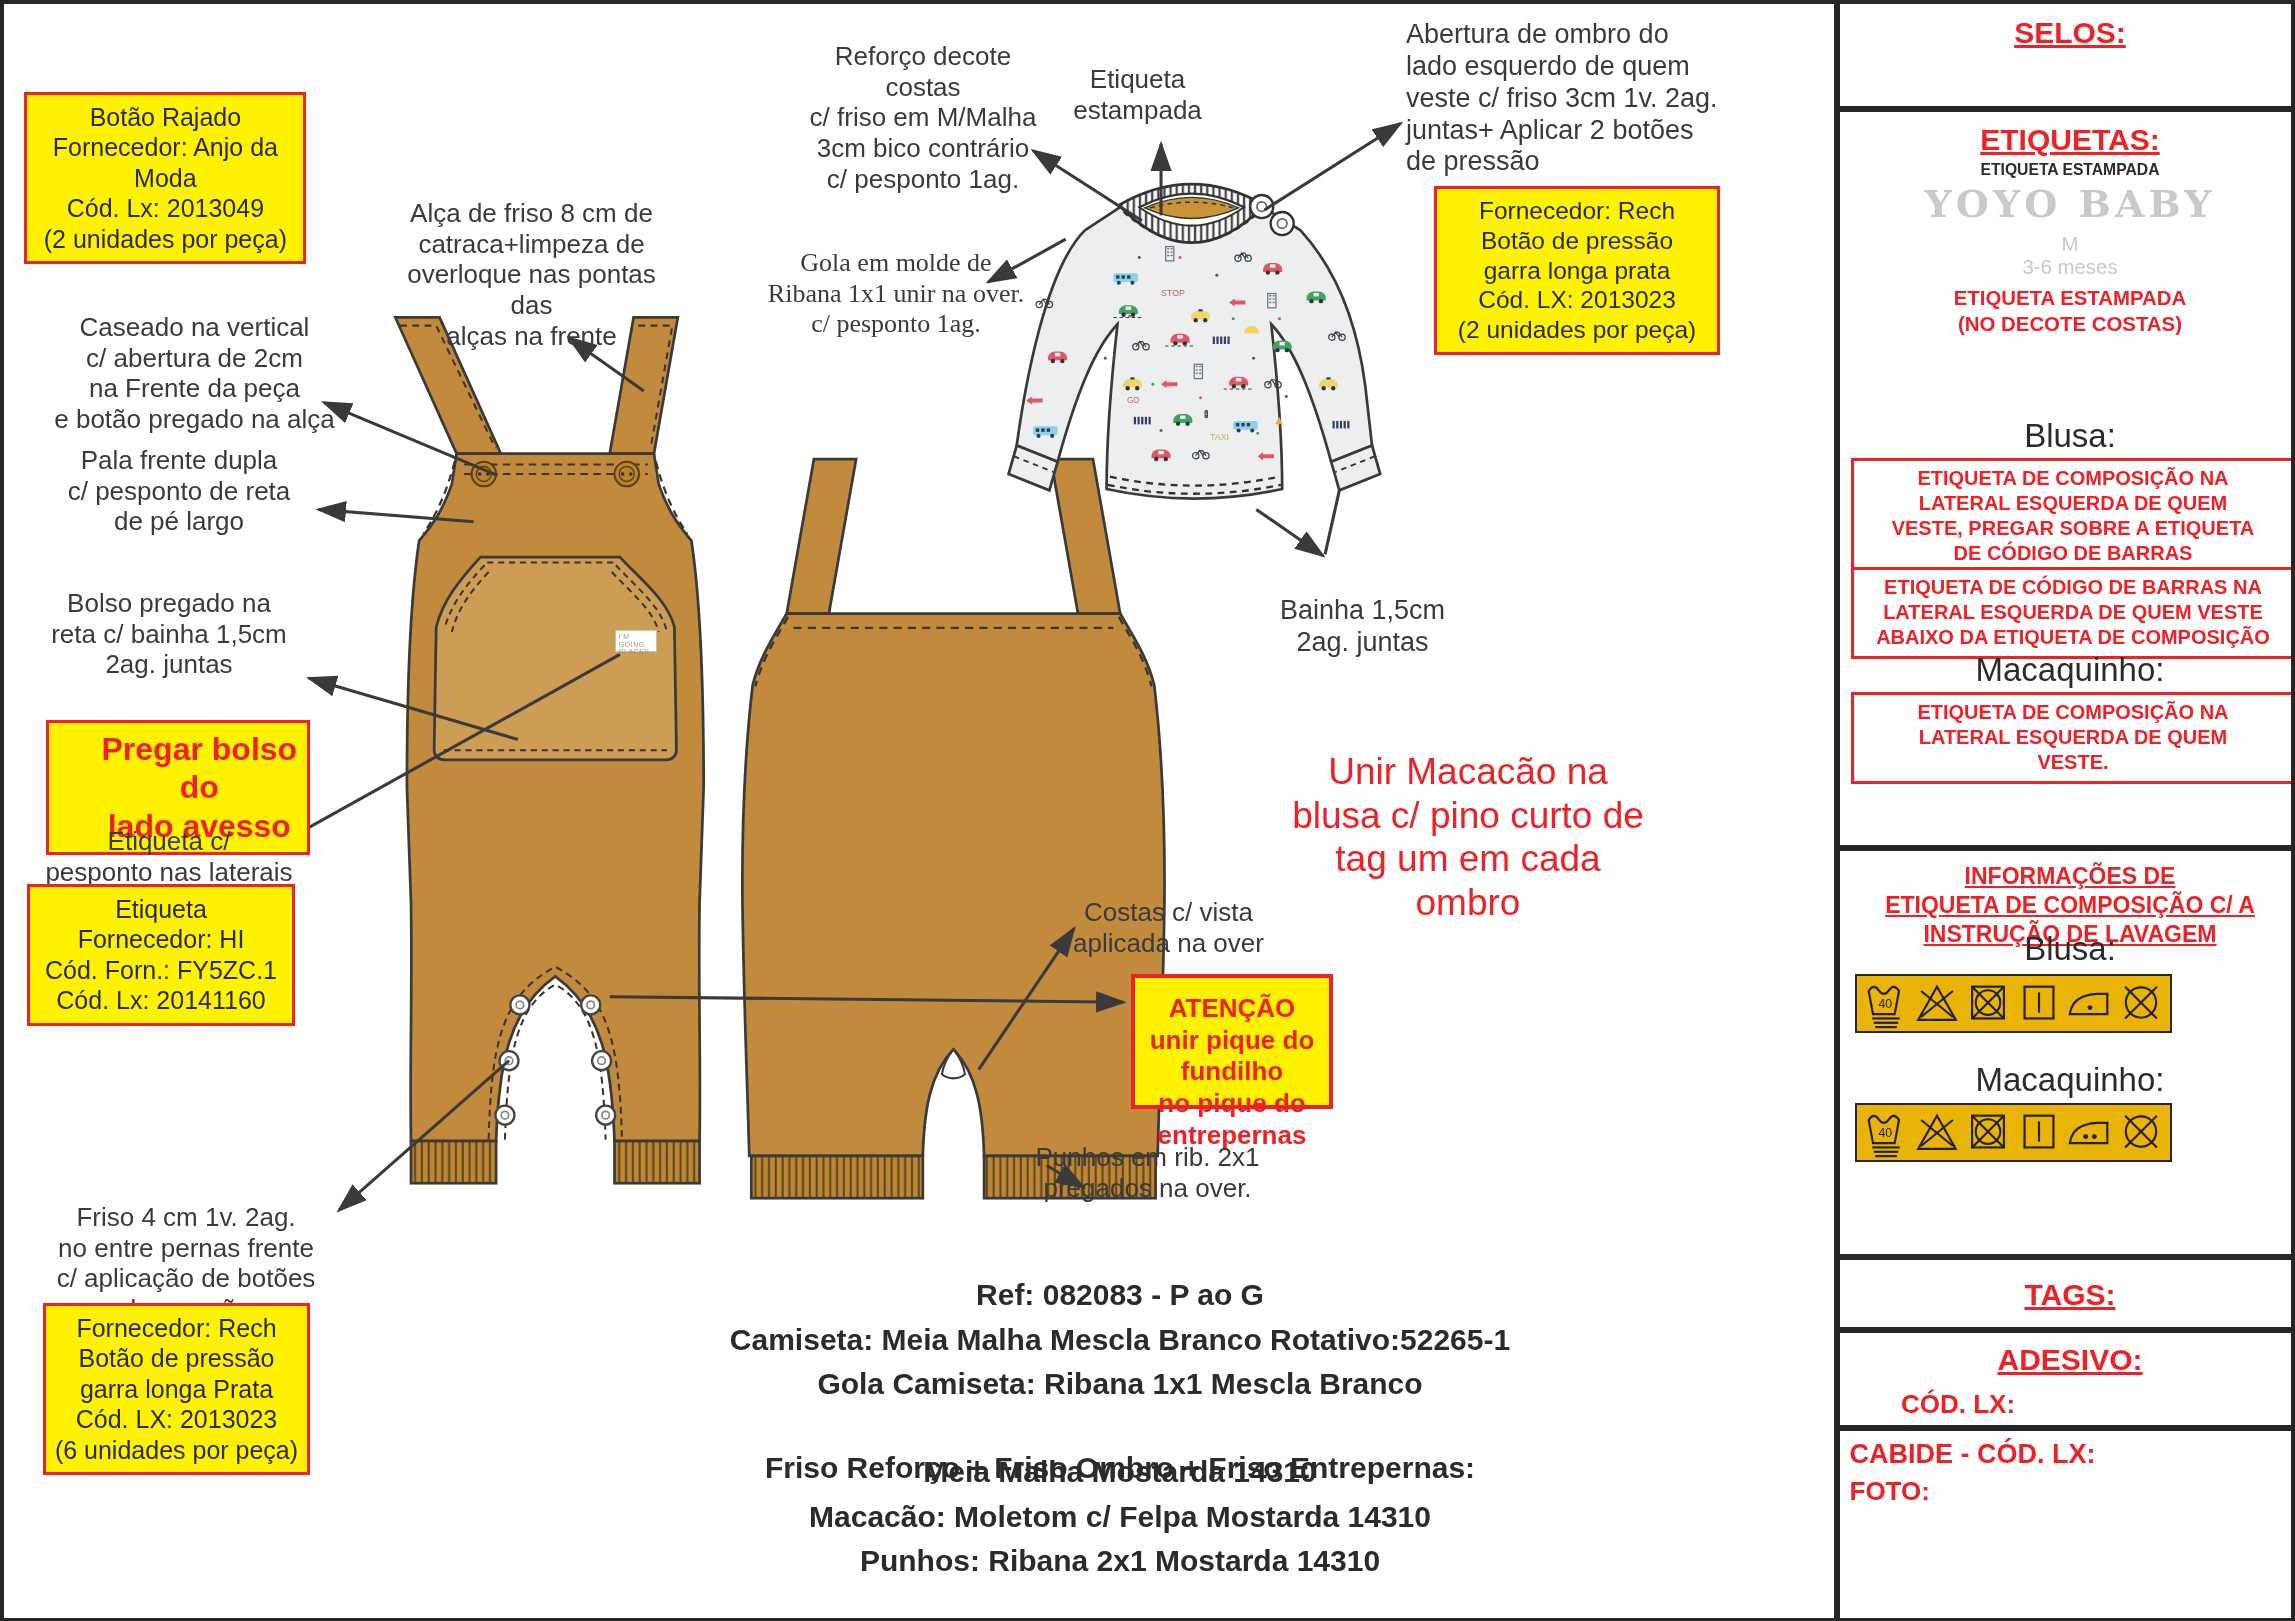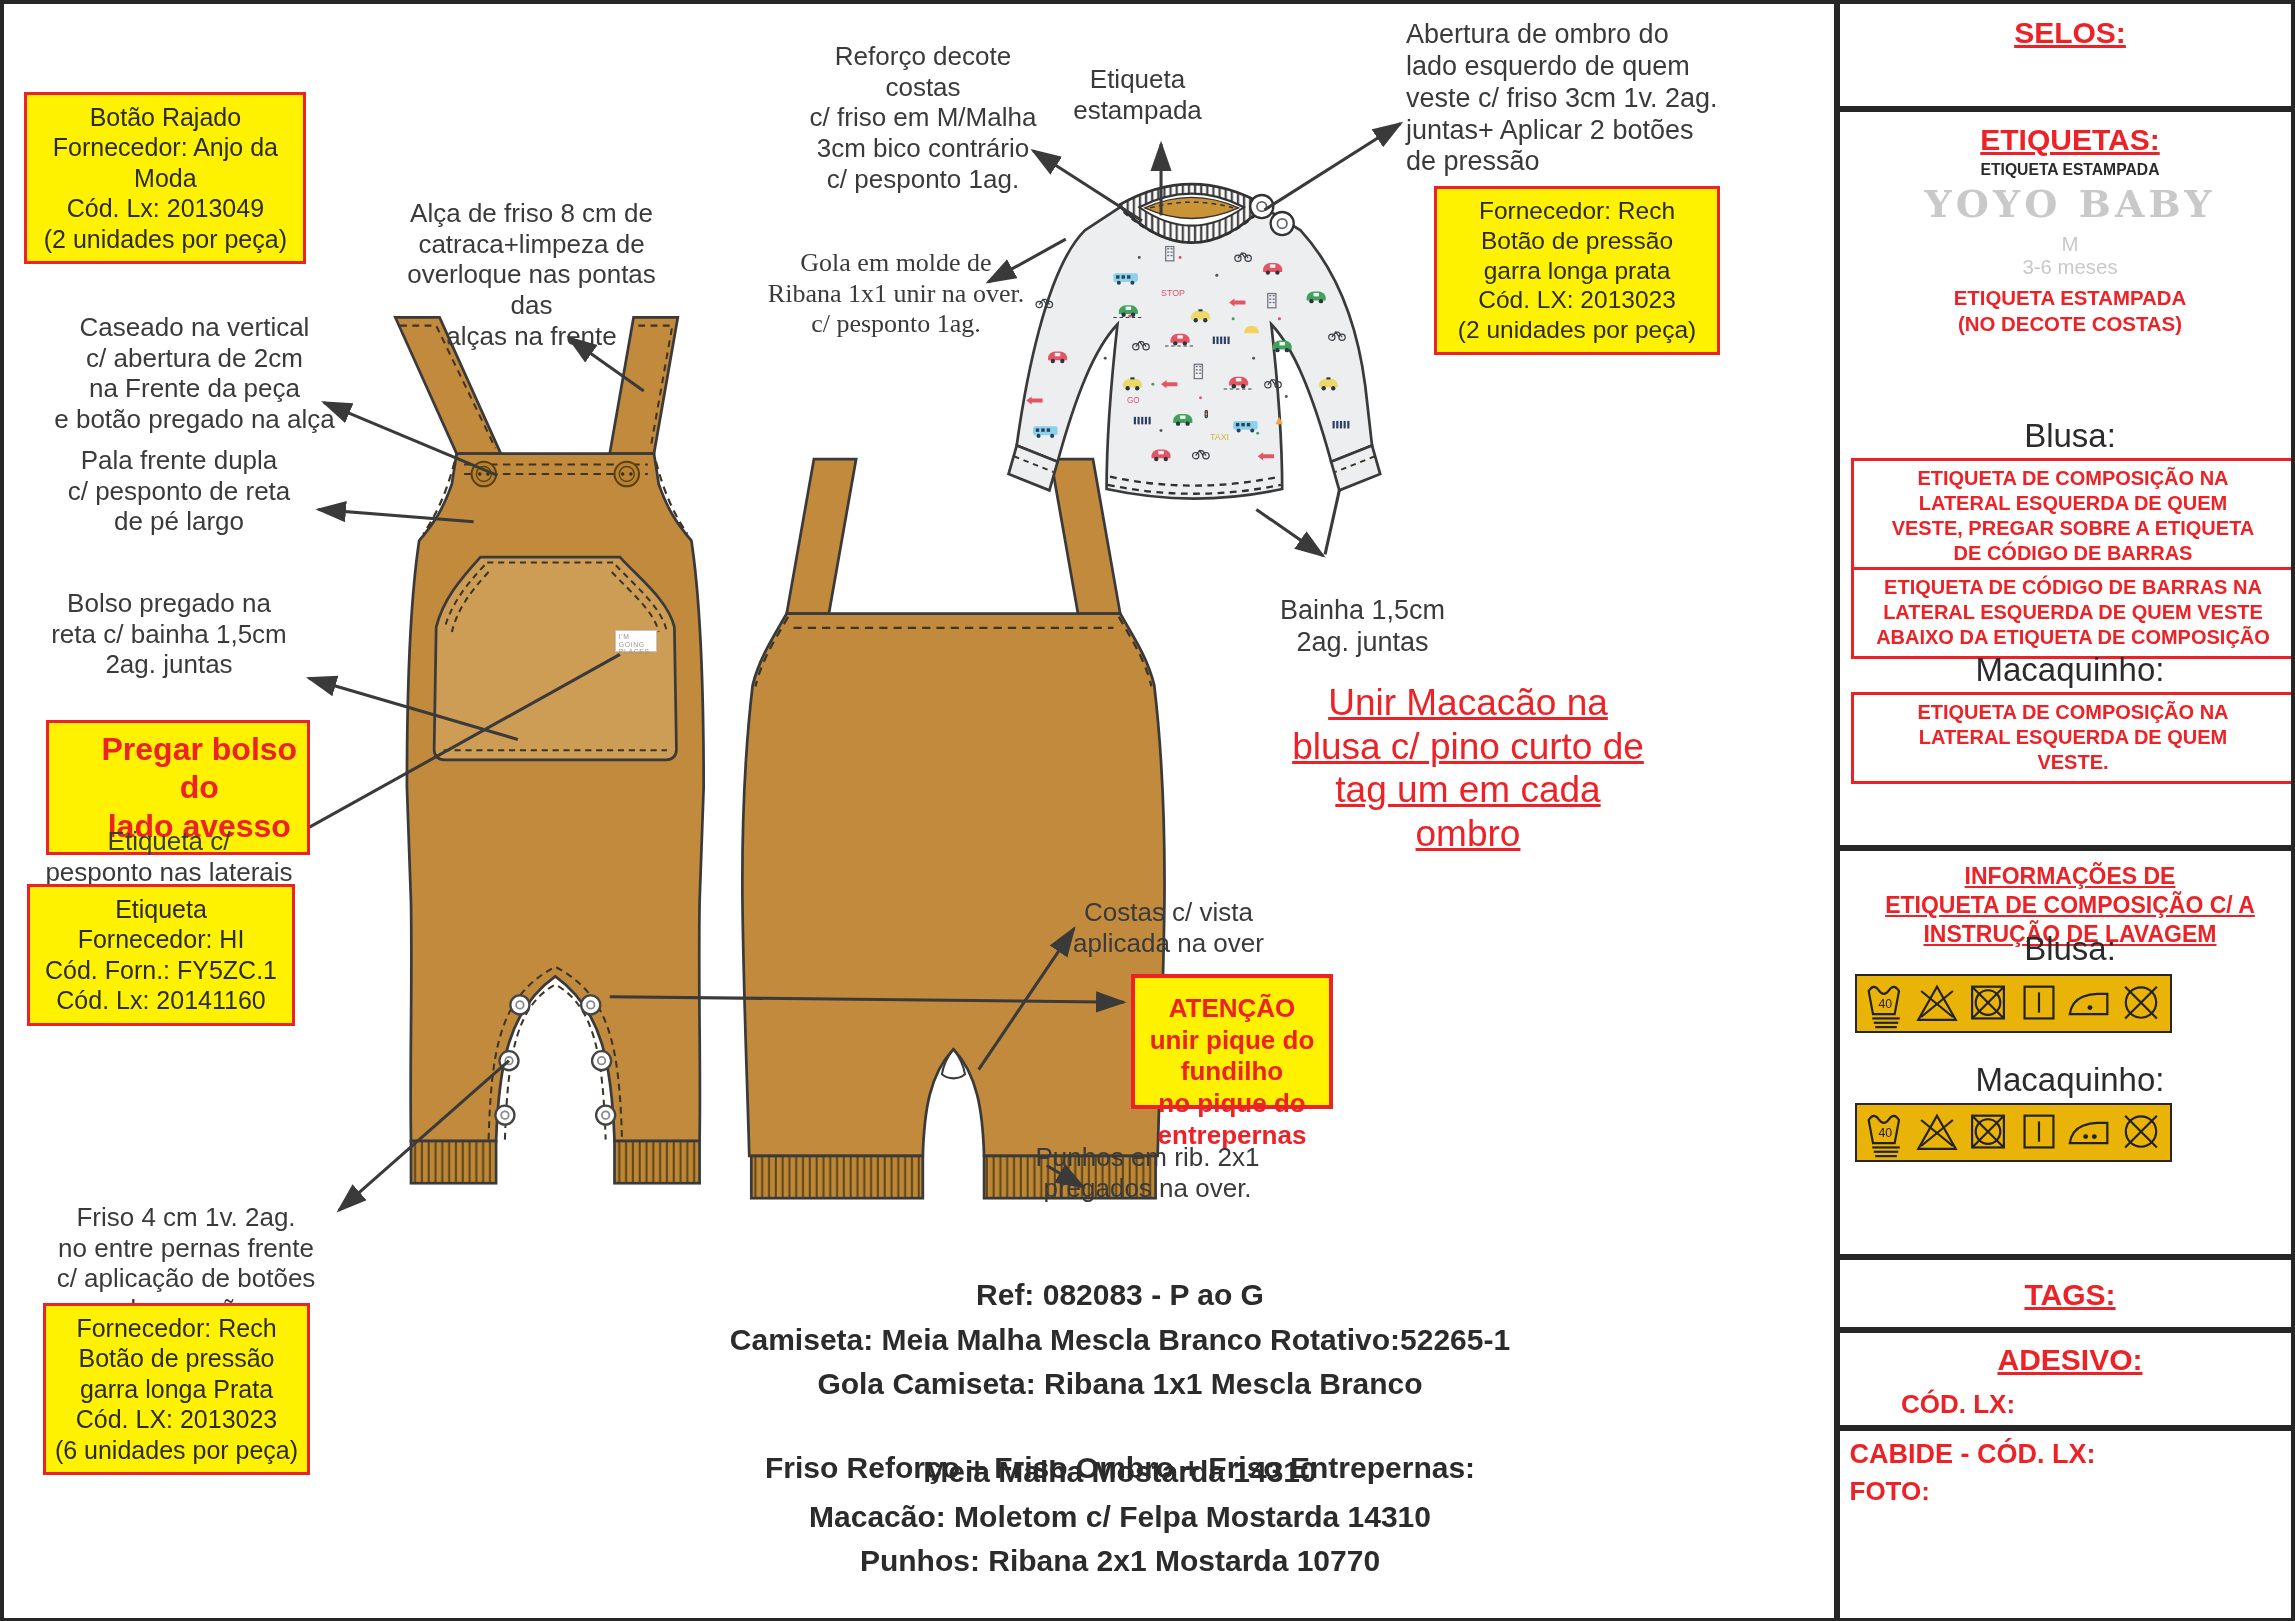--- a/index.html
+++ b/index.html
@@ -325,38 +325,38 @@
 juntas+ Aplicar 2 botões
 de pressão</div>
   <div class="ybox" style="left:1430px;top:182px;width:286px;font-size:24.5px;">Fornecedor: Rech
 Botão de pressão
 garra longa prata
 Cód. LX: 2013023
 (2 unidades por peça)</div>
 
   <div class="ann" style="left:1246px;top:591px;width:225px;font-size:27px;">Bainha 1,5cm
 2ag. juntas</div>
-  <div class="rednote" style="left:1280px;top:677px;width:368px;font-size:37px;line-height:1.18;text-decoration:underline;">Unir Macacão na
+  <div class="rednote" style="left:1280px;top:746px;width:368px;font-size:37px;line-height:1.18;">Unir Macacão na
 blusa c/ pino curto de
 tag um em cada ombro</div>
   <div class="ann" style="left:1052px;top:893px;width:225px;">Costas c/ vista
 aplicada na over</div>
   <div class="ybox" style="left:1127px;top:970px;width:202px;height:135px;border-width:4.8px;color:#EC2227;font-weight:bold;font-size:26px;padding-top:15px;">ATENÇÃO
 unir pique do fundilho
 no pique do entrepernas</div>
   <div class="ann" style="left:1031px;top:1138px;width:225px;">Punhos em rib. 2x1
 pregados na over.</div>
 
   <div class="footer-line" style="top:1274px;">Ref: 082083 - P ao G</div>
   <div class="footer-line" style="top:1319px;">Camiseta: Meia Malha Mescla Branco Rotativo:52265-1</div>
   <div class="footer-line" style="top:1363px;">Gola Camiseta: Ribana 1x1 Mescla Branco</div>
   <div class="footer-line" style="top:1407px;margin-top:40px;">Friso Reforço + Friso Ombro + Friso Entrepernas:</div>
   <div class="footer-line" style="top:1451px;">Meia Malha Mostarda 14310</div>
   <div class="footer-line" style="top:1496px;">Macacão: Moletom c/ Felpa Mostarda 14310</div>
-  <div class="footer-line" style="top:1540px;">Punhos: Ribana 2x1 Mostarda 10770</div>
+  <div class="footer-line" style="top:1540px;">Punhos: Ribana 2x1 Mostarda 14310</div>
 
   <div class="sidebar">
 
     <div class="sb-sec" style="top:0;height:108px;">
       <span class="sb-title" style="margin-top:12.3px;">SELOS:</span>
     </div>
 
     <div class="sb-sec" style="top:108px;height:739px;">
       <span class="sb-title" style="margin-top:11px;">ETIQUETAS:</span>
       <div style="position:absolute;top:49px;width:100%;text-align:center;font-weight:bold;font-size:15.7px;color:#2b2b2b;">ETIQUETA ESTAMPADA</div>

